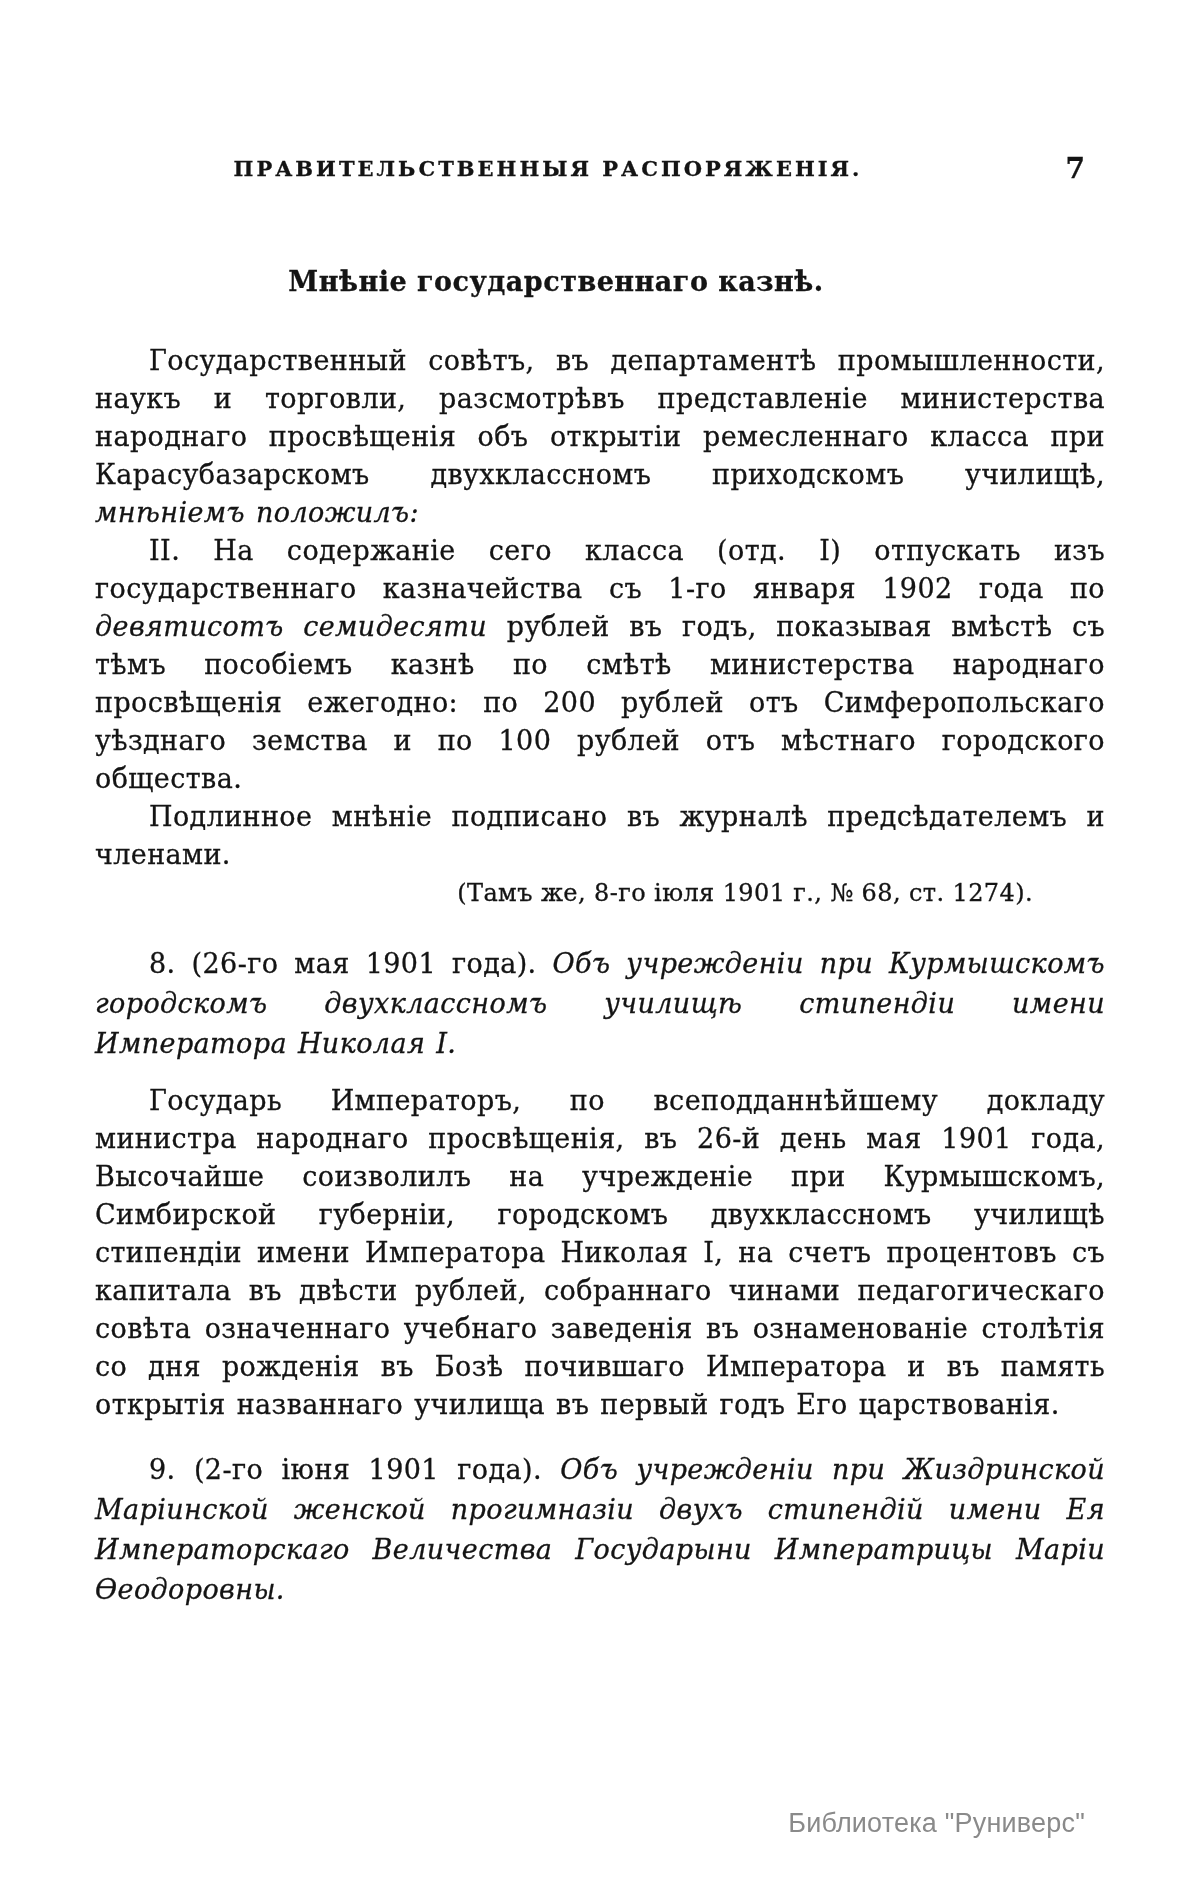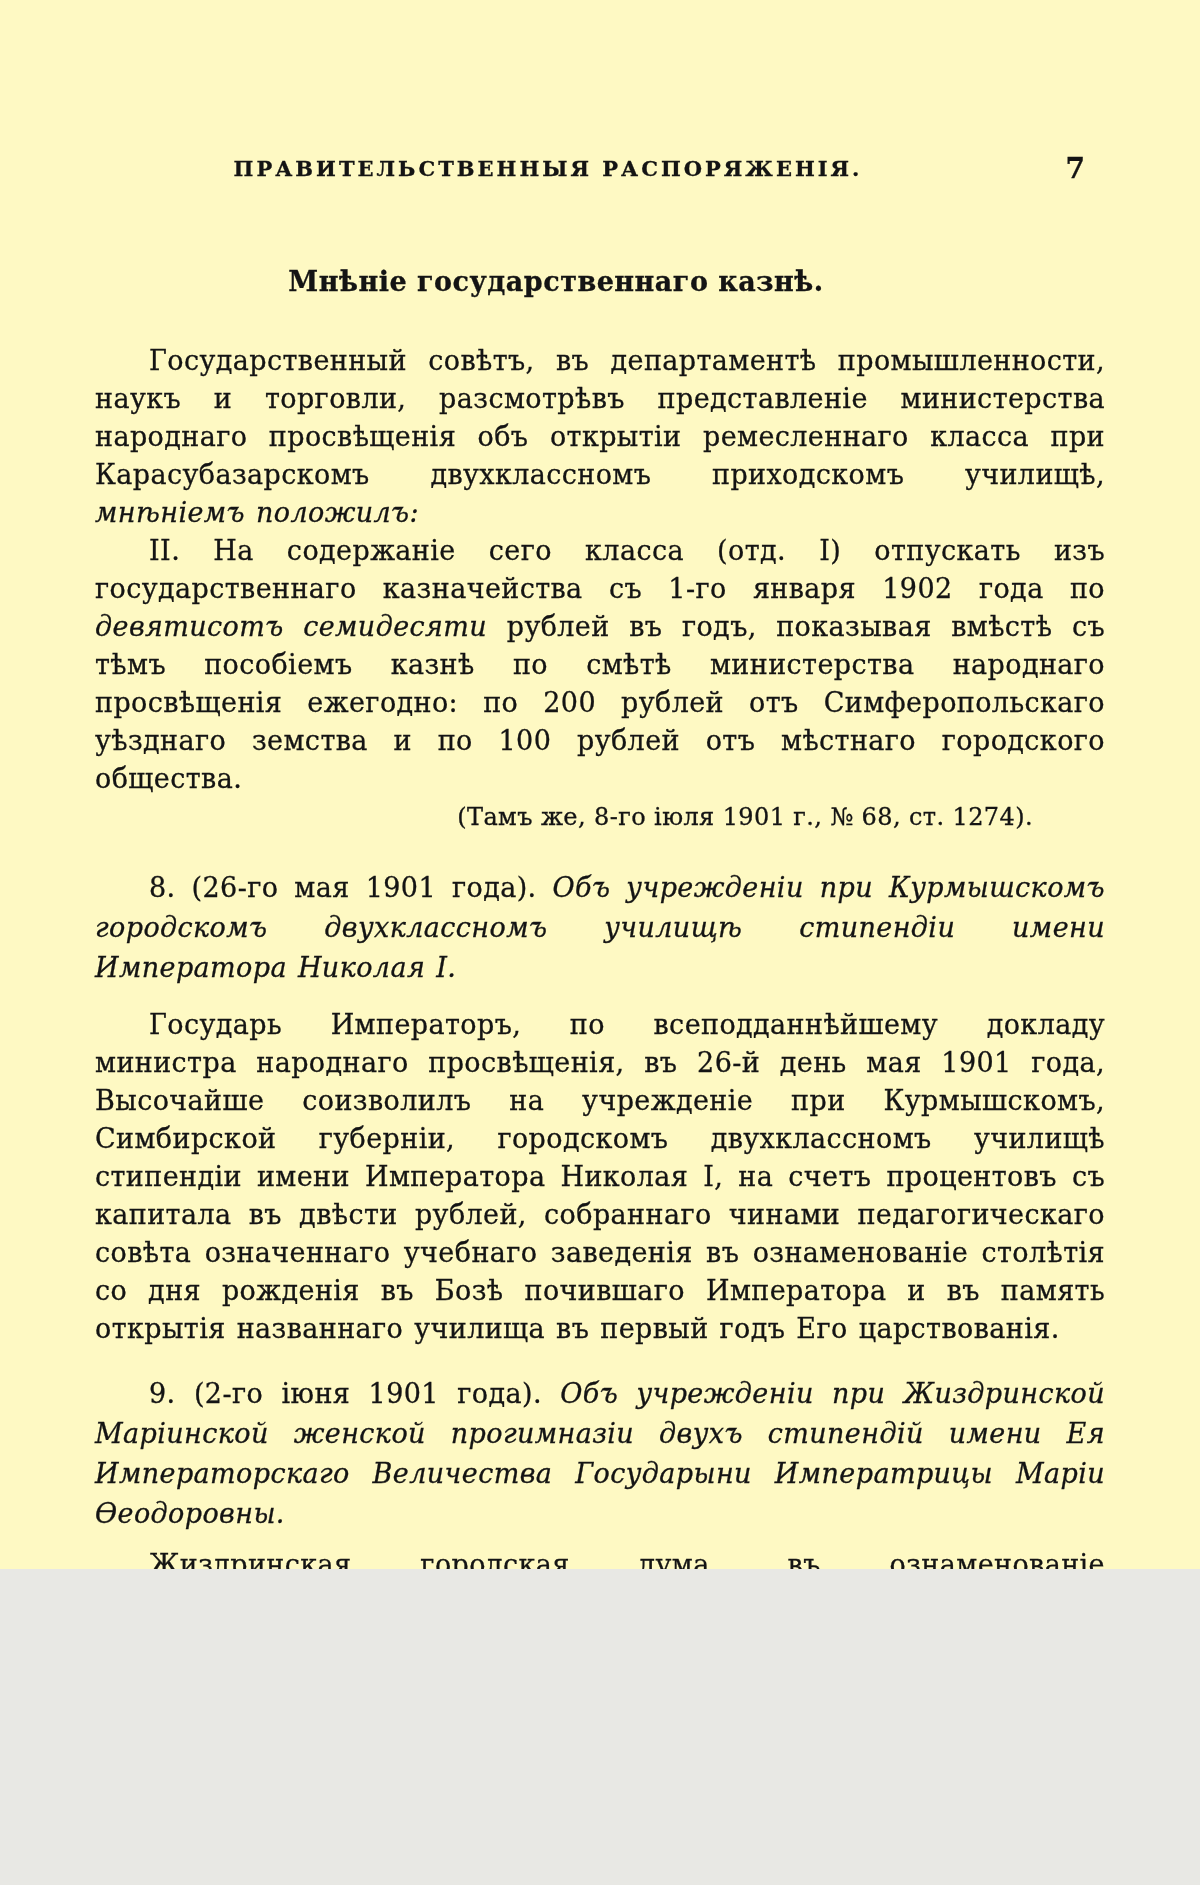--- a/index.html
+++ b/index.html
@@ -3,23 +3,23 @@
 <meta charset="utf-8">
 <style>
   html, body {
     margin: 0;
     padding: 0;
     background: #e8e8e4;
   }
   .page {
     position: relative;
     width: 1200px;
-    height: 1569px;
+    height: 1885px;
     margin: 0 auto;
-    background: #fef9c3;
+    background: #ffffff;
     color: #141414;
     font-family: "DejaVu Serif", "Liberation Serif", serif;
     box-sizing: border-box;
     padding: 156px 95px 0 95px;
     overflow: hidden;
     -webkit-text-stroke: 0.3px #141414;
   }
   .running-header {
     position: relative;
     height: 26px;
@@ -105,27 +105,27 @@
     <span class="page-num">7</span>
   </div>
 
   <h1 class="section-title">Мнѣніе государственнаго казнѣ.</h1>
 
   <p class="body"><span>Государственный совѣтъ, въ департаментѣ промышленности, наукъ и торговли, разсмотрѣвъ представленіе министерства народнаго просвѣщенія объ открытіи ремесленнаго класса при Карасубазарскомъ двухклассномъ приходскомъ училищѣ, </span><span class="it">мнѣніемъ положилъ:</span></p>
 
 
   <p class="body"><span>II. На содержаніе сего класса (отд. I) отпускать изъ государственнаго казначейства съ 1-го января 1902 года по </span><span class="it">девятисотъ семидесяти</span><span> рублей въ годъ, показывая вмѣстѣ съ тѣмъ пособіемъ казнѣ по смѣтѣ министерства народнаго просвѣщенія ежегодно: по 200 рублей отъ Симферопольскаго уѣзднаго земства и по 100 рублей отъ мѣстнаго городского общества.</span></p>
 
+  <p class="body"><span>Подлинное мнѣніе подписано въ журналѣ предсѣдателемъ и членами.</span></p>
 
   <p class="cite offset-wide">(Тамъ же, 8-го іюля 1901 г., № 68, ст. 1274).</p>
 
   <p class="heading"><span>8. (26-го мая 1901 года). </span><span class="it">Объ учрежденіи при Курмышскомъ городскомъ двухклассномъ училищѣ стипендіи имени Императора Николая I.</span></p>
 
   <p class="body after-heading"><span>Государь Императоръ, по всеподданнѣйшему докладу министра народнаго просвѣщенія, въ 26-й день мая 1901 года, Высочайше соизволилъ на учрежденіе при Курмышскомъ, Симбирской губерніи, городскомъ двухклассномъ училищѣ стипендіи имени Императора Николая I, на счетъ процентовъ съ капитала въ двѣсти рублей, собраннаго чинами педагогическаго совѣта означеннаго учебнаго заведенія въ ознаменованіе столѣтія со дня рожденія въ Бозѣ почившаго Императора и въ память открытія названнаго училища въ первый годъ Его царствованія.</span></p>
 
 
   <p class="heading second"><span>9. (2-го іюня 1901 года). </span><span class="it">Объ учрежденіи при Жиздринской Маріинской женской прогимназіи двухъ стипендій имени Ея Императорскаго Величества Государыни Императрицы Маріи Ѳеодоровны.</span></p>
 
-  <p class="body after-heading-2"><span>Жиздринская городская дума, въ ознаменованіе Всемилостивѣйшаго пожалованія Ея Императорскимъ Величествомъ Государынею</span></p>
 
   <div class="watermark">Библиотека "Руниверс"</div>
 
 </div>
 
 </body></html>

